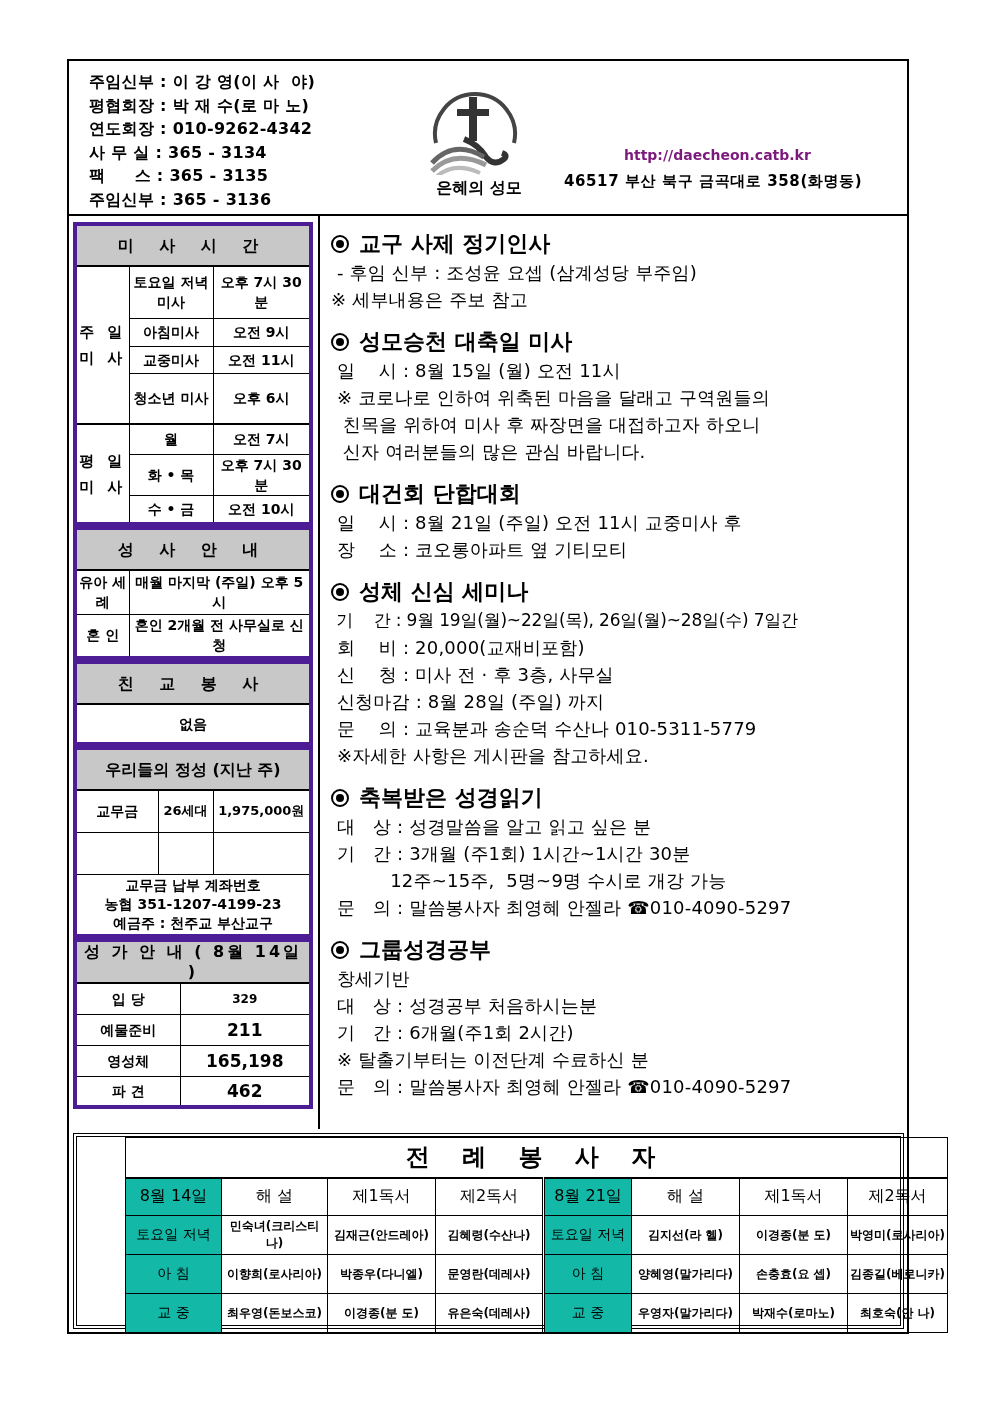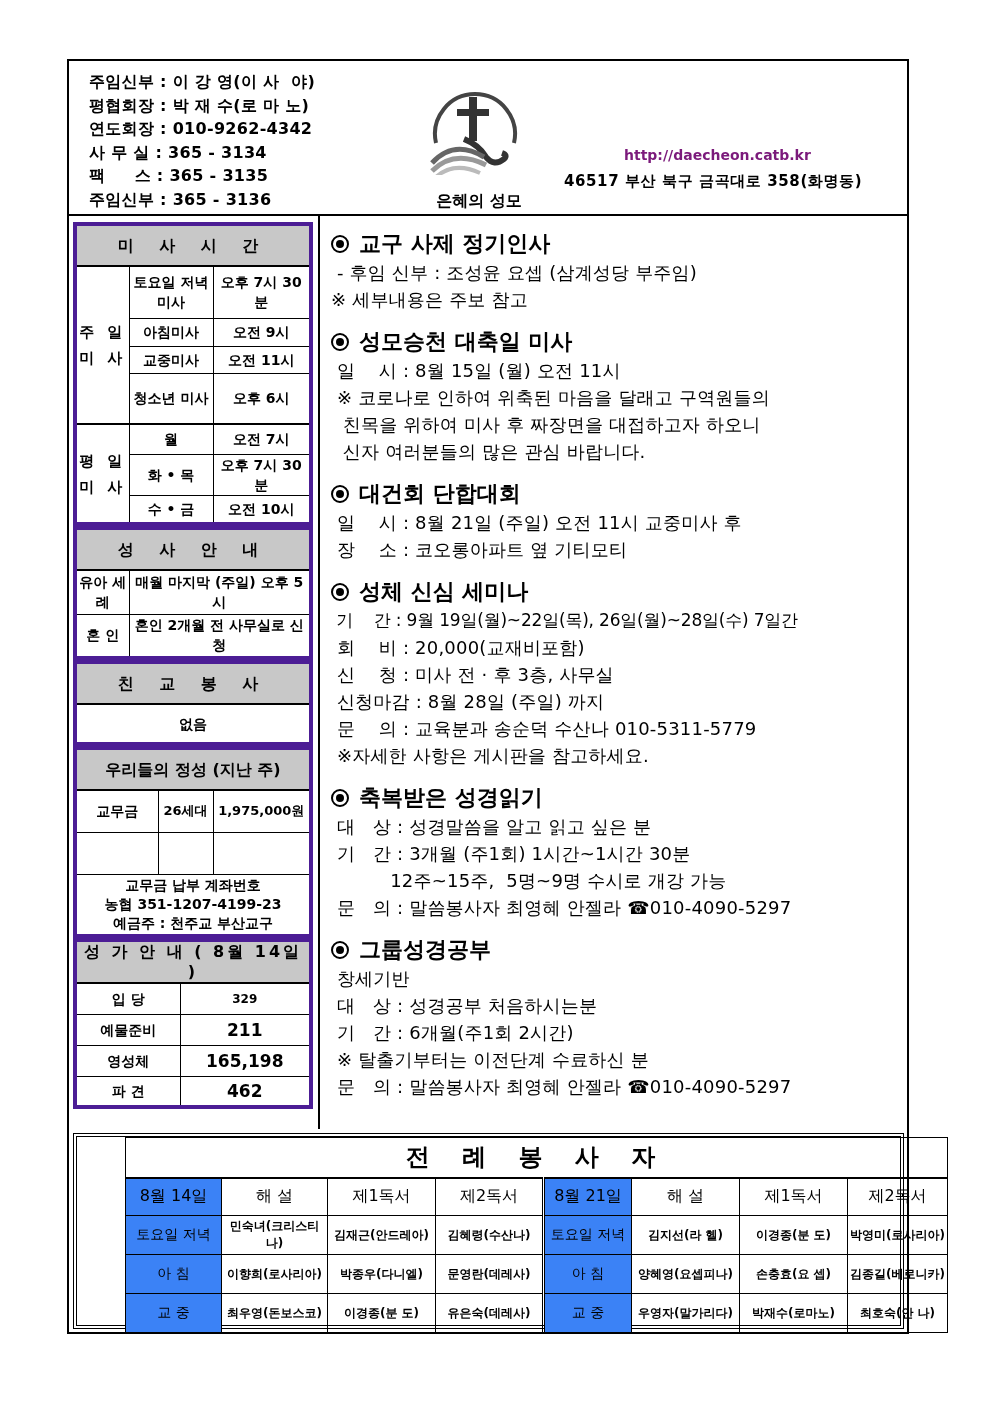--- a/index.html
+++ b/index.html
@@ -7,21 +7,21 @@
   body { font-family: "DejaVu Sans", sans-serif; color: #000; position: relative; }
 
   .page { position: absolute; left: 67px; top: 59px; width: 842px; height: 1275px; border: 2px solid #000; }
 
   
   .header { position: absolute; left: 0; top: 0; width: 838px; height: 155px; border-bottom: 2px solid #000; }
   .contacts { position: absolute; left: 20px; top: 9px; font-size: 16px; line-height: 23.5px; font-weight: bold; letter-spacing: 0.3px; }
   .contacts .row { white-space: pre; }
   .logo { position: absolute; left: 350px; top: 22px; width: 110px; height: 120px; }
   .logo svg { display: block; margin: 0 auto; }
-  .logo-caption { position: absolute; left: 0; top: 108px; width: 120px; text-align: center; font-size: 16px; font-weight: bold; }
+  .logo-caption { position: absolute; left: 0; top: 95px; width: 120px; text-align: center; font-size: 16px; font-weight: bold; }
   .title { position: absolute; left: 505px; top: 24px; font-size: 54px; font-weight: bold; letter-spacing: 30px; line-height: 60px; }
   .url { position: absolute; left: 555px; top: 86px; font-size: 14px; color: #7b1a7b; font-weight: bold; }
   .address { position: absolute; left: 495px; top: 111px; font-size: 15px; font-weight: bold; letter-spacing: 0.6px; }
 
   
   .vdivider { position: absolute; left: 249px; top: 155px; width: 2px; height: 913px; background: #000; }
 
   
   .sidebar { position: absolute; left: 4px; top: 161px; width: 240px; }
   table.sb { width: 240px; border-collapse: collapse; border: 4px solid #4c1d95; margin-bottom: 0; }
@@ -34,21 +34,21 @@
   .sec-title { font-size: 22px; font-weight: bold; line-height: 30px; display: flex; align-items: center; }
   .bullet { display: inline-block; width: 18px; height: 18px; border: 2px solid #000; border-radius: 50%; position: relative; margin-right: 10px; }
   .bullet::after { content: ""; position: absolute; left: 3px; top: 3px; width: 8px; height: 8px; background: #000; border-radius: 50%; }
   .line { font-size: 18px; font-weight: normal; line-height: 27px; white-space: pre; letter-spacing: 0.2px; }
 
   
   .bottom { position: absolute; left: 4px; top: 1072px; width: 831px; height: 196px; border: 3px double #000; border-width: 4px; border-style: double; }
   table.bt { width: 100%; border-collapse: collapse; margin-left: 48px; }
   table.bt td { border: 1px solid #000; text-align: center; vertical-align: middle; font-size: 13px; font-weight: bold; }
   table.bt td.big { font-size: 24px; letter-spacing: 12px; height: 40px; border-bottom: 2px solid #000; }
-  table.bt td.gray { background: #3b82f6; font-size: 15px; font-weight: normal; }
+  table.bt td.gray { background: #14b8a6; font-size: 15px; font-weight: normal; }
   table.bt td.col { font-size: 16px; font-weight: normal; height: 38px; }
   table.bt td.nm { height: 39px; font-size: 12px; }
   table.bt td.sep { border-right: 3px double #000; }
 </style>
 </head>
 <body>
 
 <div class="page">
 
   <div class="header">
@@ -284,21 +284,21 @@
         <td class="nm">김지선(라 헬)</td>
         <td class="nm">이경종(분 도)</td>
         <td class="nm">박영미(로사리아)</td>
       </tr>
       <tr>
         <td class="gray nm" style="font-size:14px">아  침</td>
         <td class="nm">이향희(로사리아)</td>
         <td class="nm">박종우(다니엘)</td>
         <td class="nm sep">문영란(데레사)</td>
         <td class="gray nm" style="font-size:14px">아  침</td>
-        <td class="nm">양혜영(요셉피나)</td>
+        <td class="nm">양혜영(말가리다)</td>
         <td class="nm">손충효(요 셉)</td>
         <td class="nm">김종길(베로니카)</td>
       </tr>
       <tr>
         <td class="gray nm" style="font-size:14px">교  중</td>
         <td class="nm">최우영(돈보스코)</td>
         <td class="nm">이경종(분 도)</td>
         <td class="nm sep">유은숙(데레사)</td>
         <td class="gray nm" style="font-size:14px">교  중</td>
         <td class="nm">우영자(말가리다)</td>

